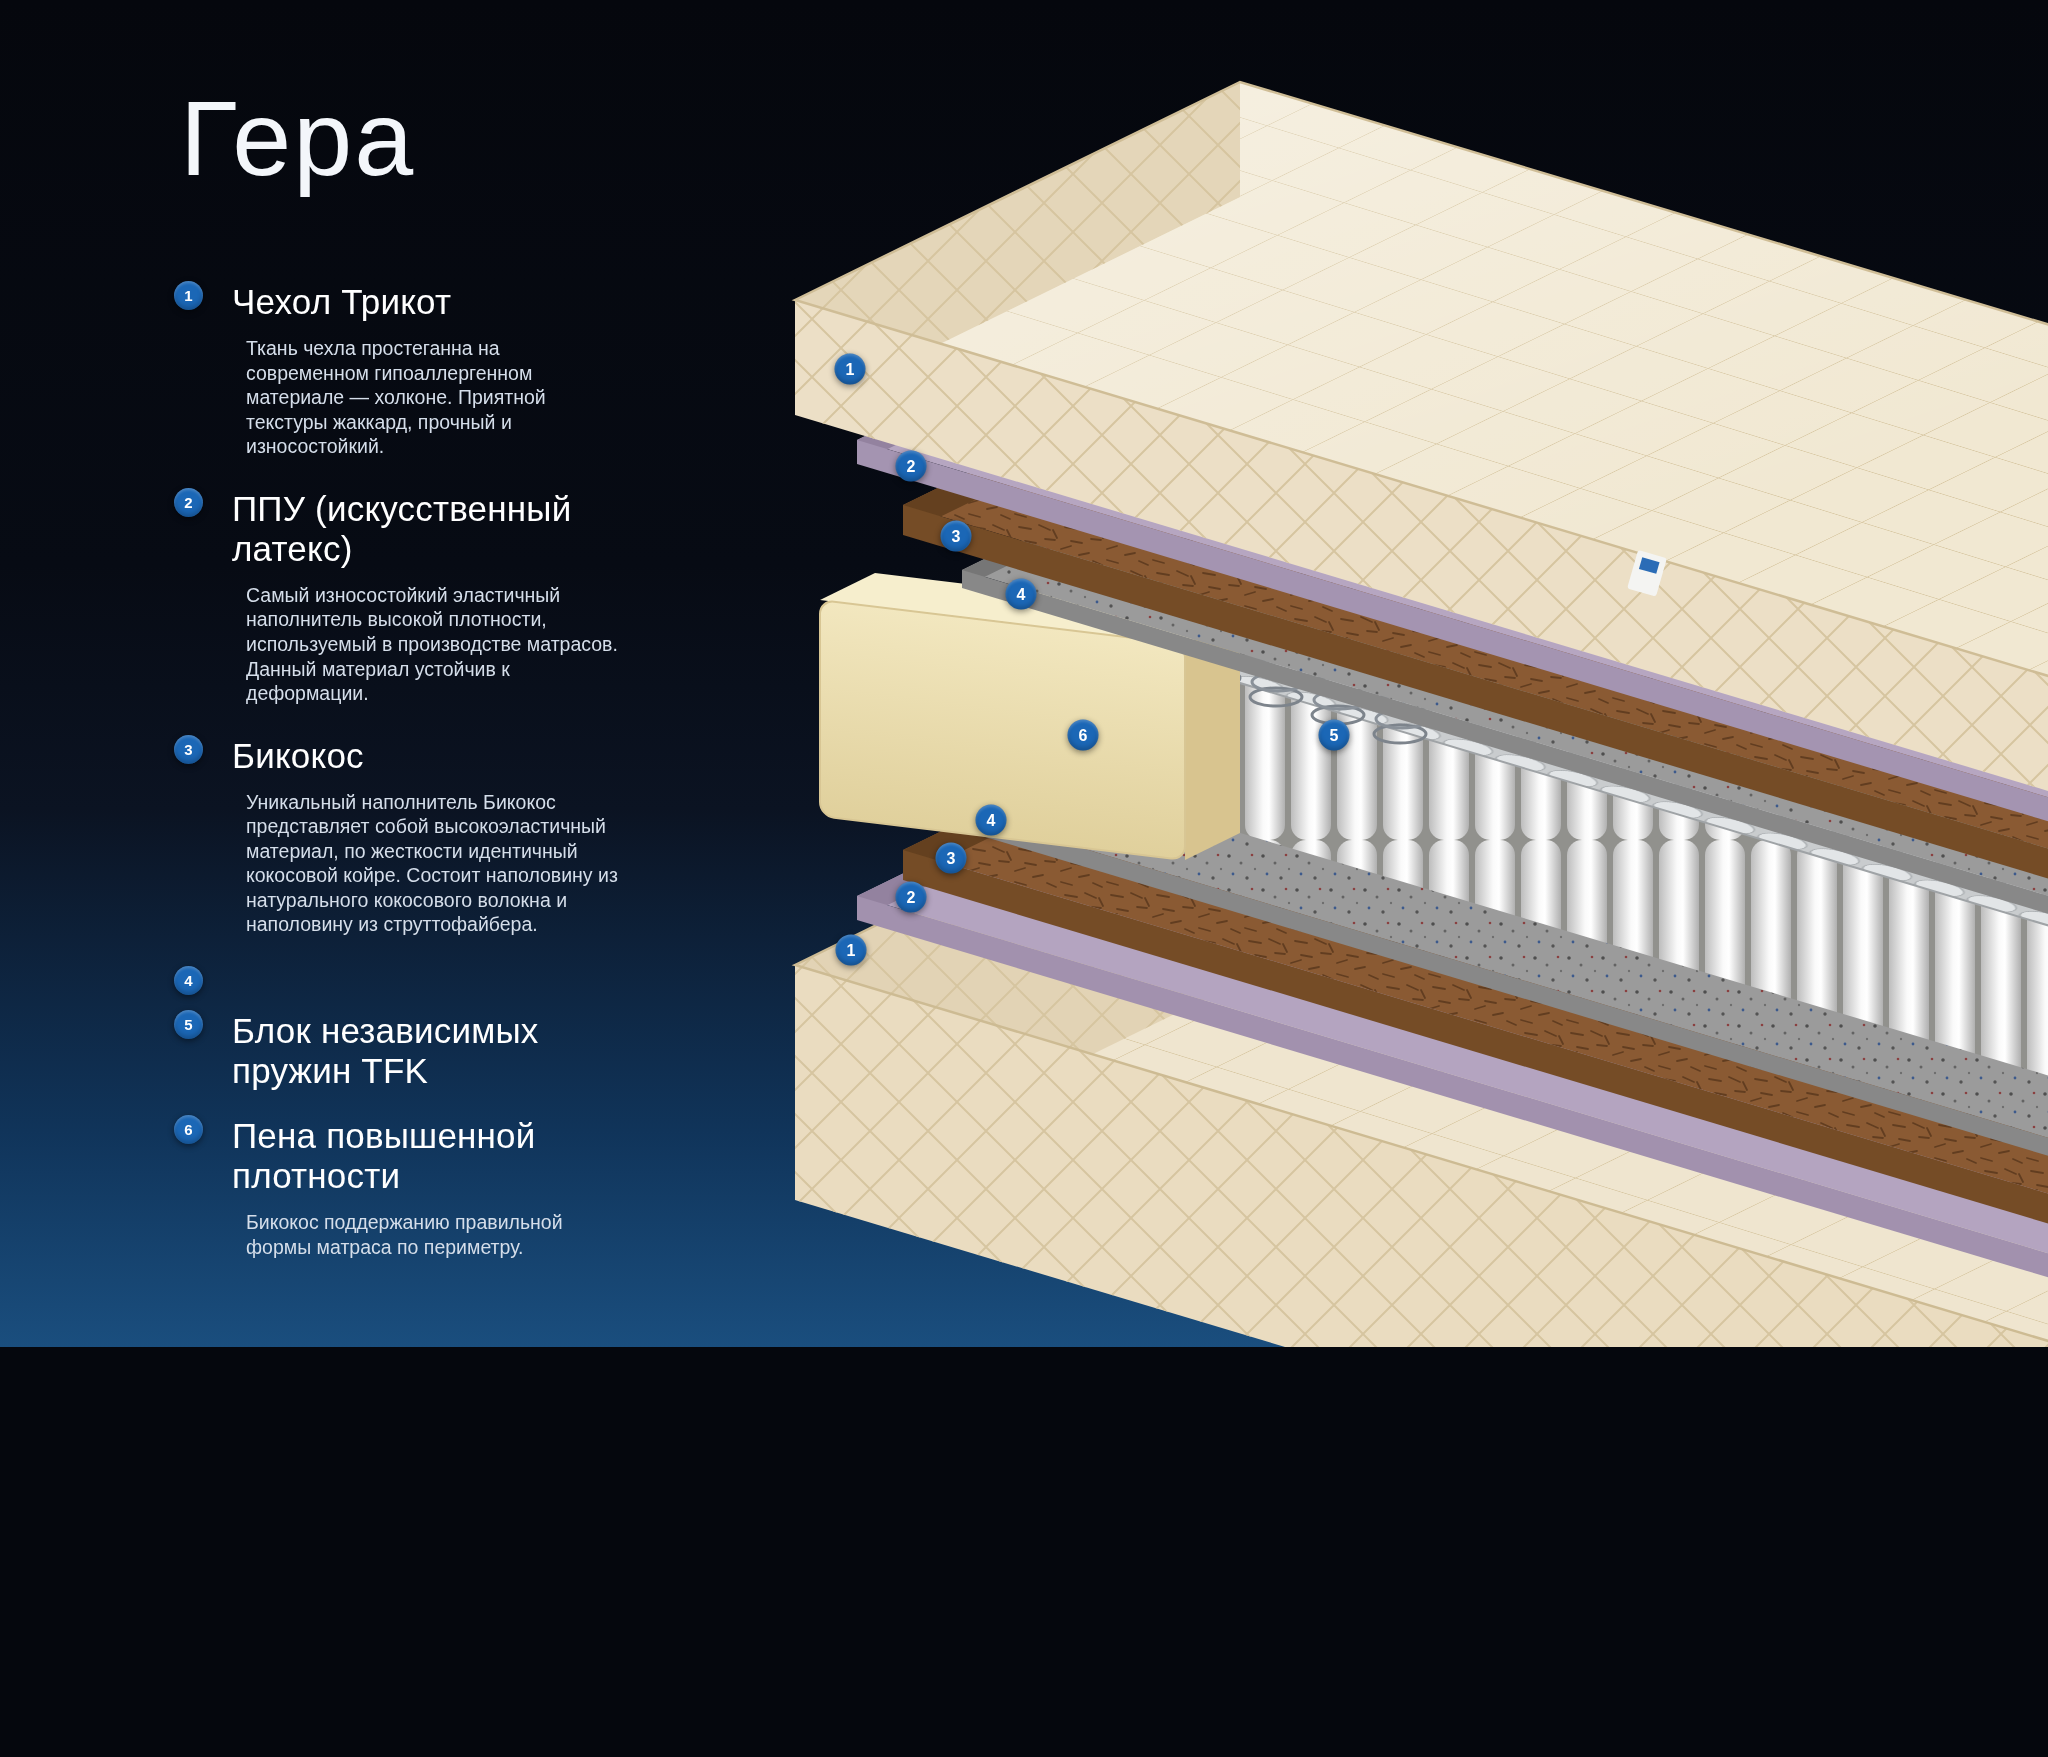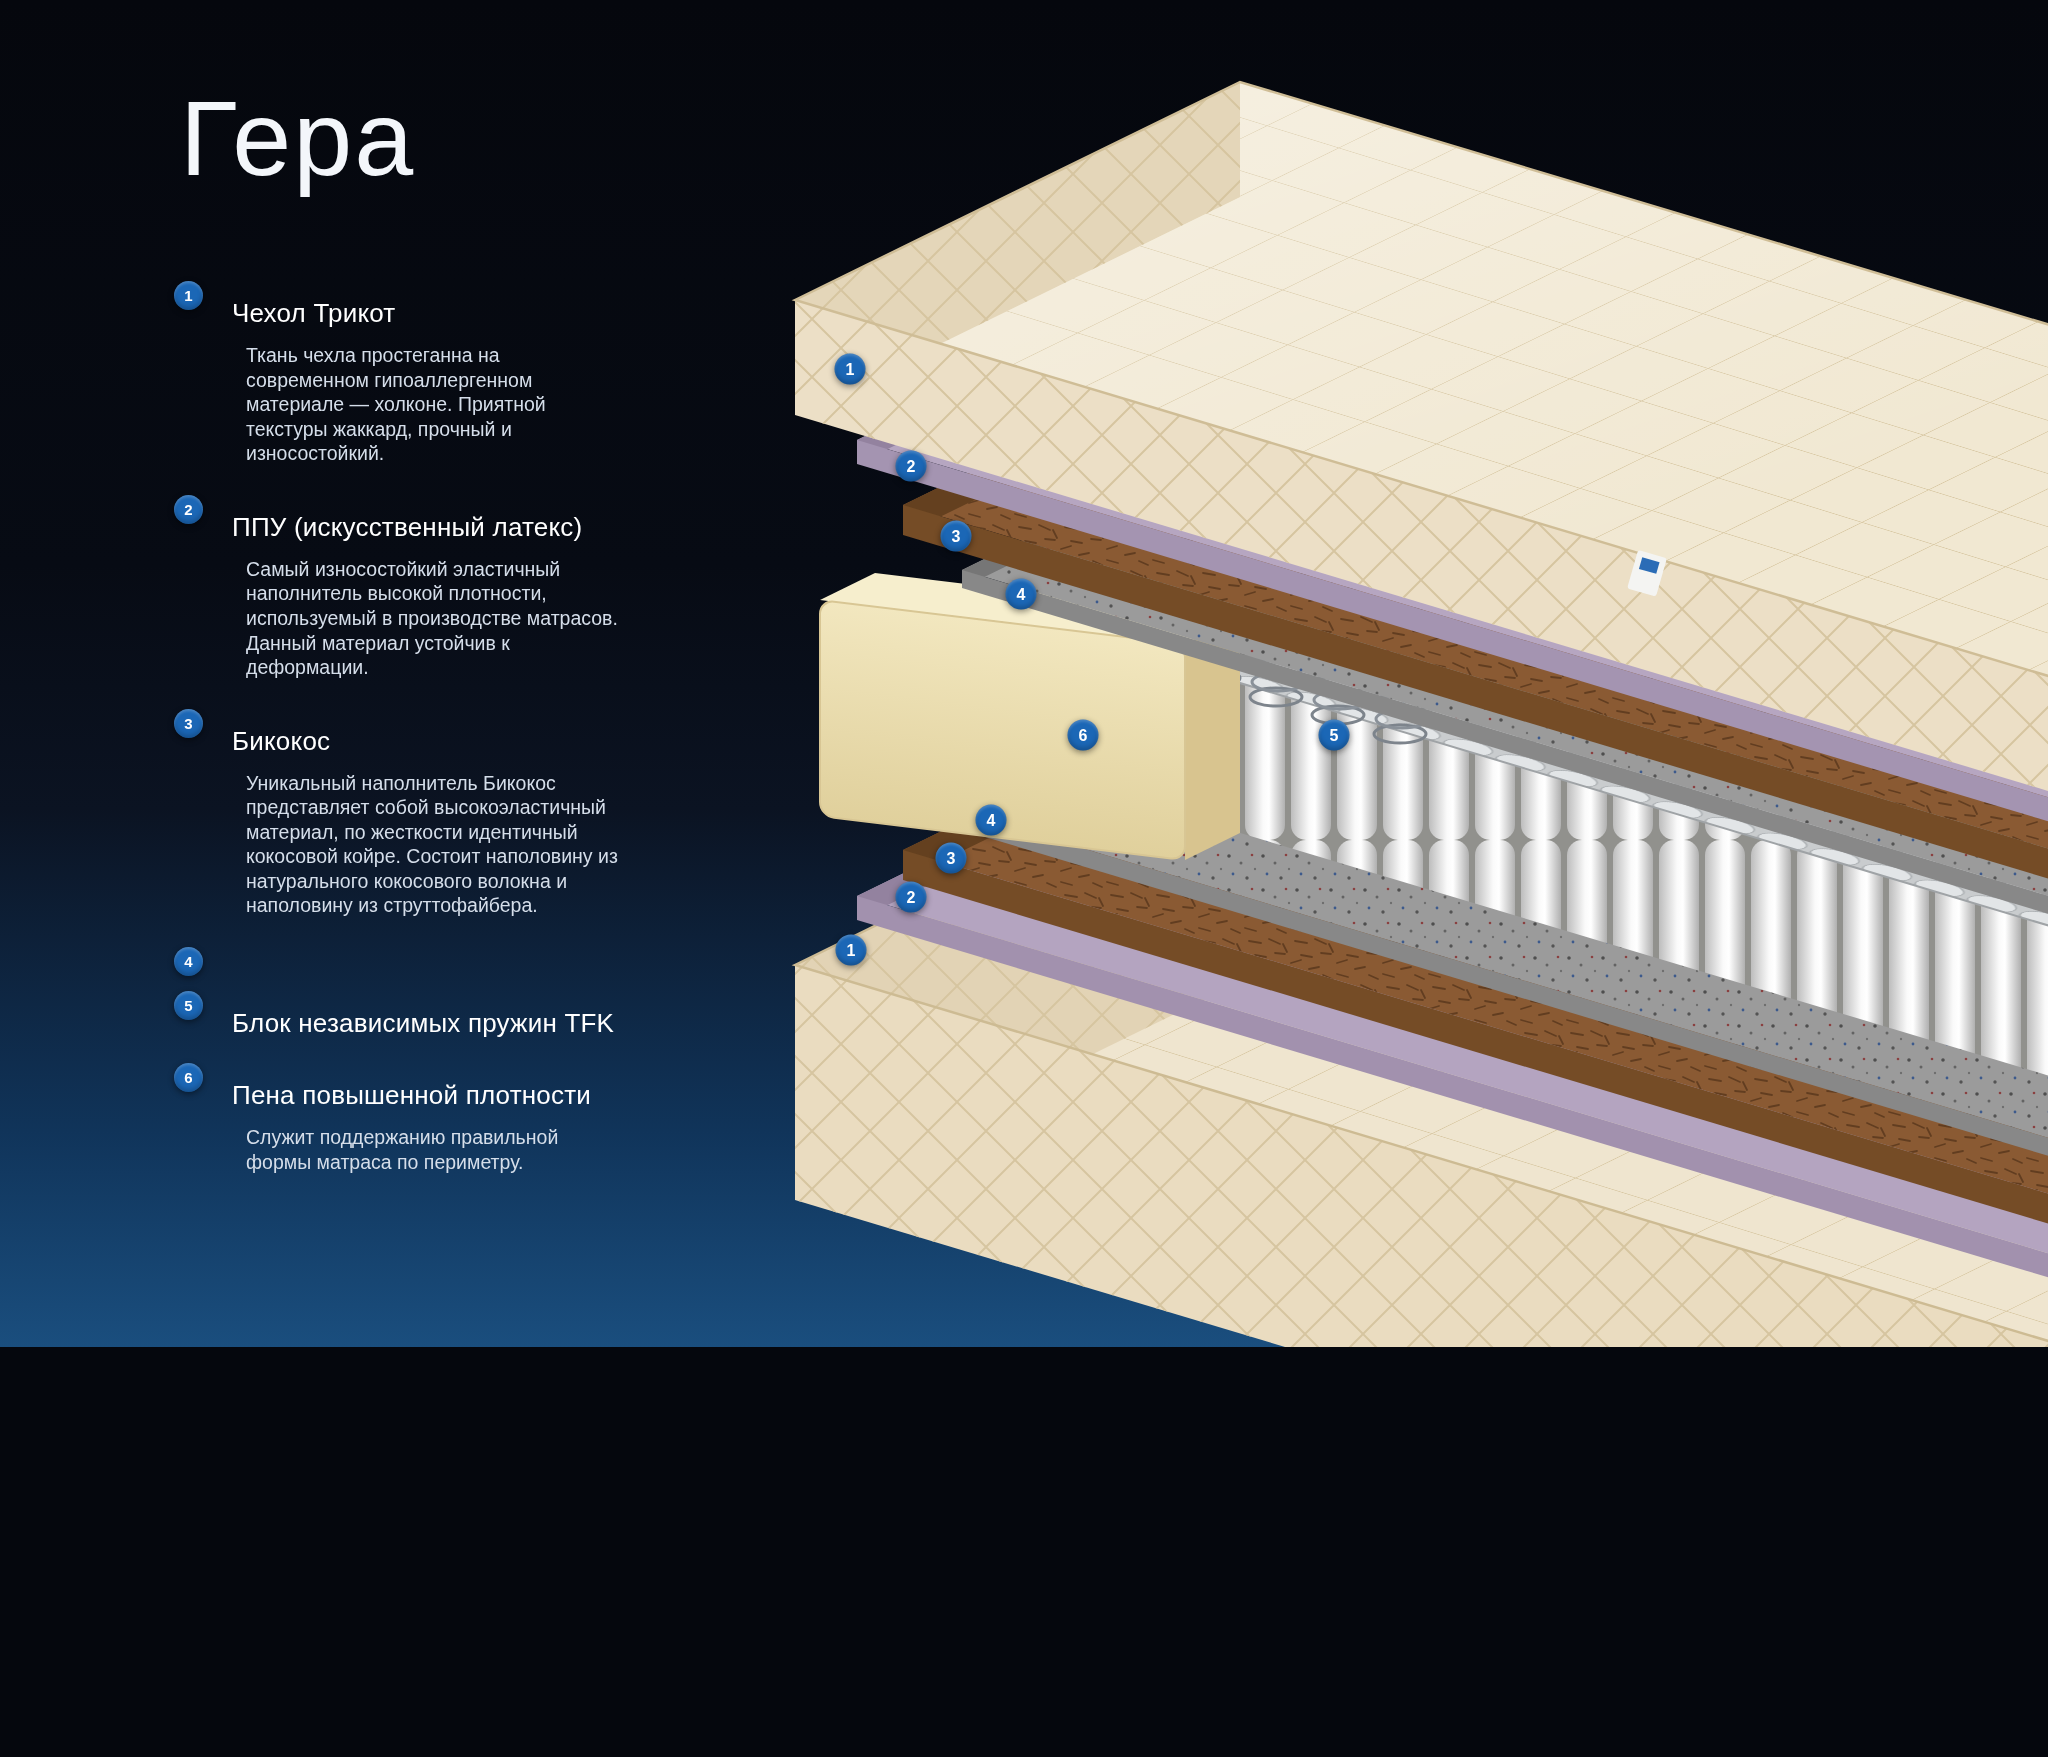--- a/index.html
+++ b/index.html
@@ -14,21 +14,21 @@
     font-size:106px;font-weight:200;letter-spacing:2px;color:#f3f6fa;
   }
   .legend{position:absolute;left:168px;top:282px;width:472px;z-index:3;}
   .legend-item{display:grid;grid-template-columns:64px 1fr;margin-bottom:16px;}
   .badge{
     width:29px;height:29px;border-radius:50%;margin-left:6px;margin-top:-1px;
     background:#1b67b6;display:flex;align-items:center;justify-content:center;
     font-size:15px;font-weight:700;color:#fff;
     box-shadow:0 2px 6px rgba(0,0,0,.45), inset 0 2px 3px rgba(255,255,255,.22), inset 0 -3px 5px rgba(0,0,0,.22);
   }
-  .legend-item h3{font-size:26px;font-weight:400;margin:16px 0 9px;color:#ffffff;letter-spacing:.2px;}
+  .legend-item h3{font-size:35px;font-weight:400;margin:0 0 9px;color:#ffffff;letter-spacing:.2px;}
   .legend-item p{font-size:19.5px;line-height:1.26;margin:14px;color:#d5deea;}
   .markers-layer{position:absolute;left:0;top:0;width:100%;height:100%;z-index:4;pointer-events:none;}
   .marker{
     position:absolute;width:31px;height:31px;border-radius:50%;
     transform:translate(-50%,-50%);
     background:#1b67b6;display:flex;align-items:center;justify-content:center;
     font-size:16px;font-weight:700;color:#fff;
     box-shadow:0 2px 6px rgba(0,0,0,.45), inset 0 2px 3px rgba(255,255,255,.22), inset 0 -3px 5px rgba(0,0,0,.22);
   }
 </style>
@@ -218,21 +218,21 @@
     <div>
       <h3>Блок независимых пружин TFK</h3>
     </div>
   </div>
       <div class="legend-item">
     <div class="badge">
       <span>6</span>
     </div>
     <div>
       <h3>Пена повышенной плотности</h3>
-      <p>Служит поддержанию правильной формы матраса по периметру.</p>
+      <p>Бикокос поддержанию правильной формы матраса по периметру.</p>
     </div>
   </div>
     </div>
 
   <div class="markers-layer">
       <div class="marker" style="left: 850px; top: 369px;">
     <span>1</span>
   </div>
       <div class="marker" style="left: 911px; top: 466px;">
     <span>2</span>

